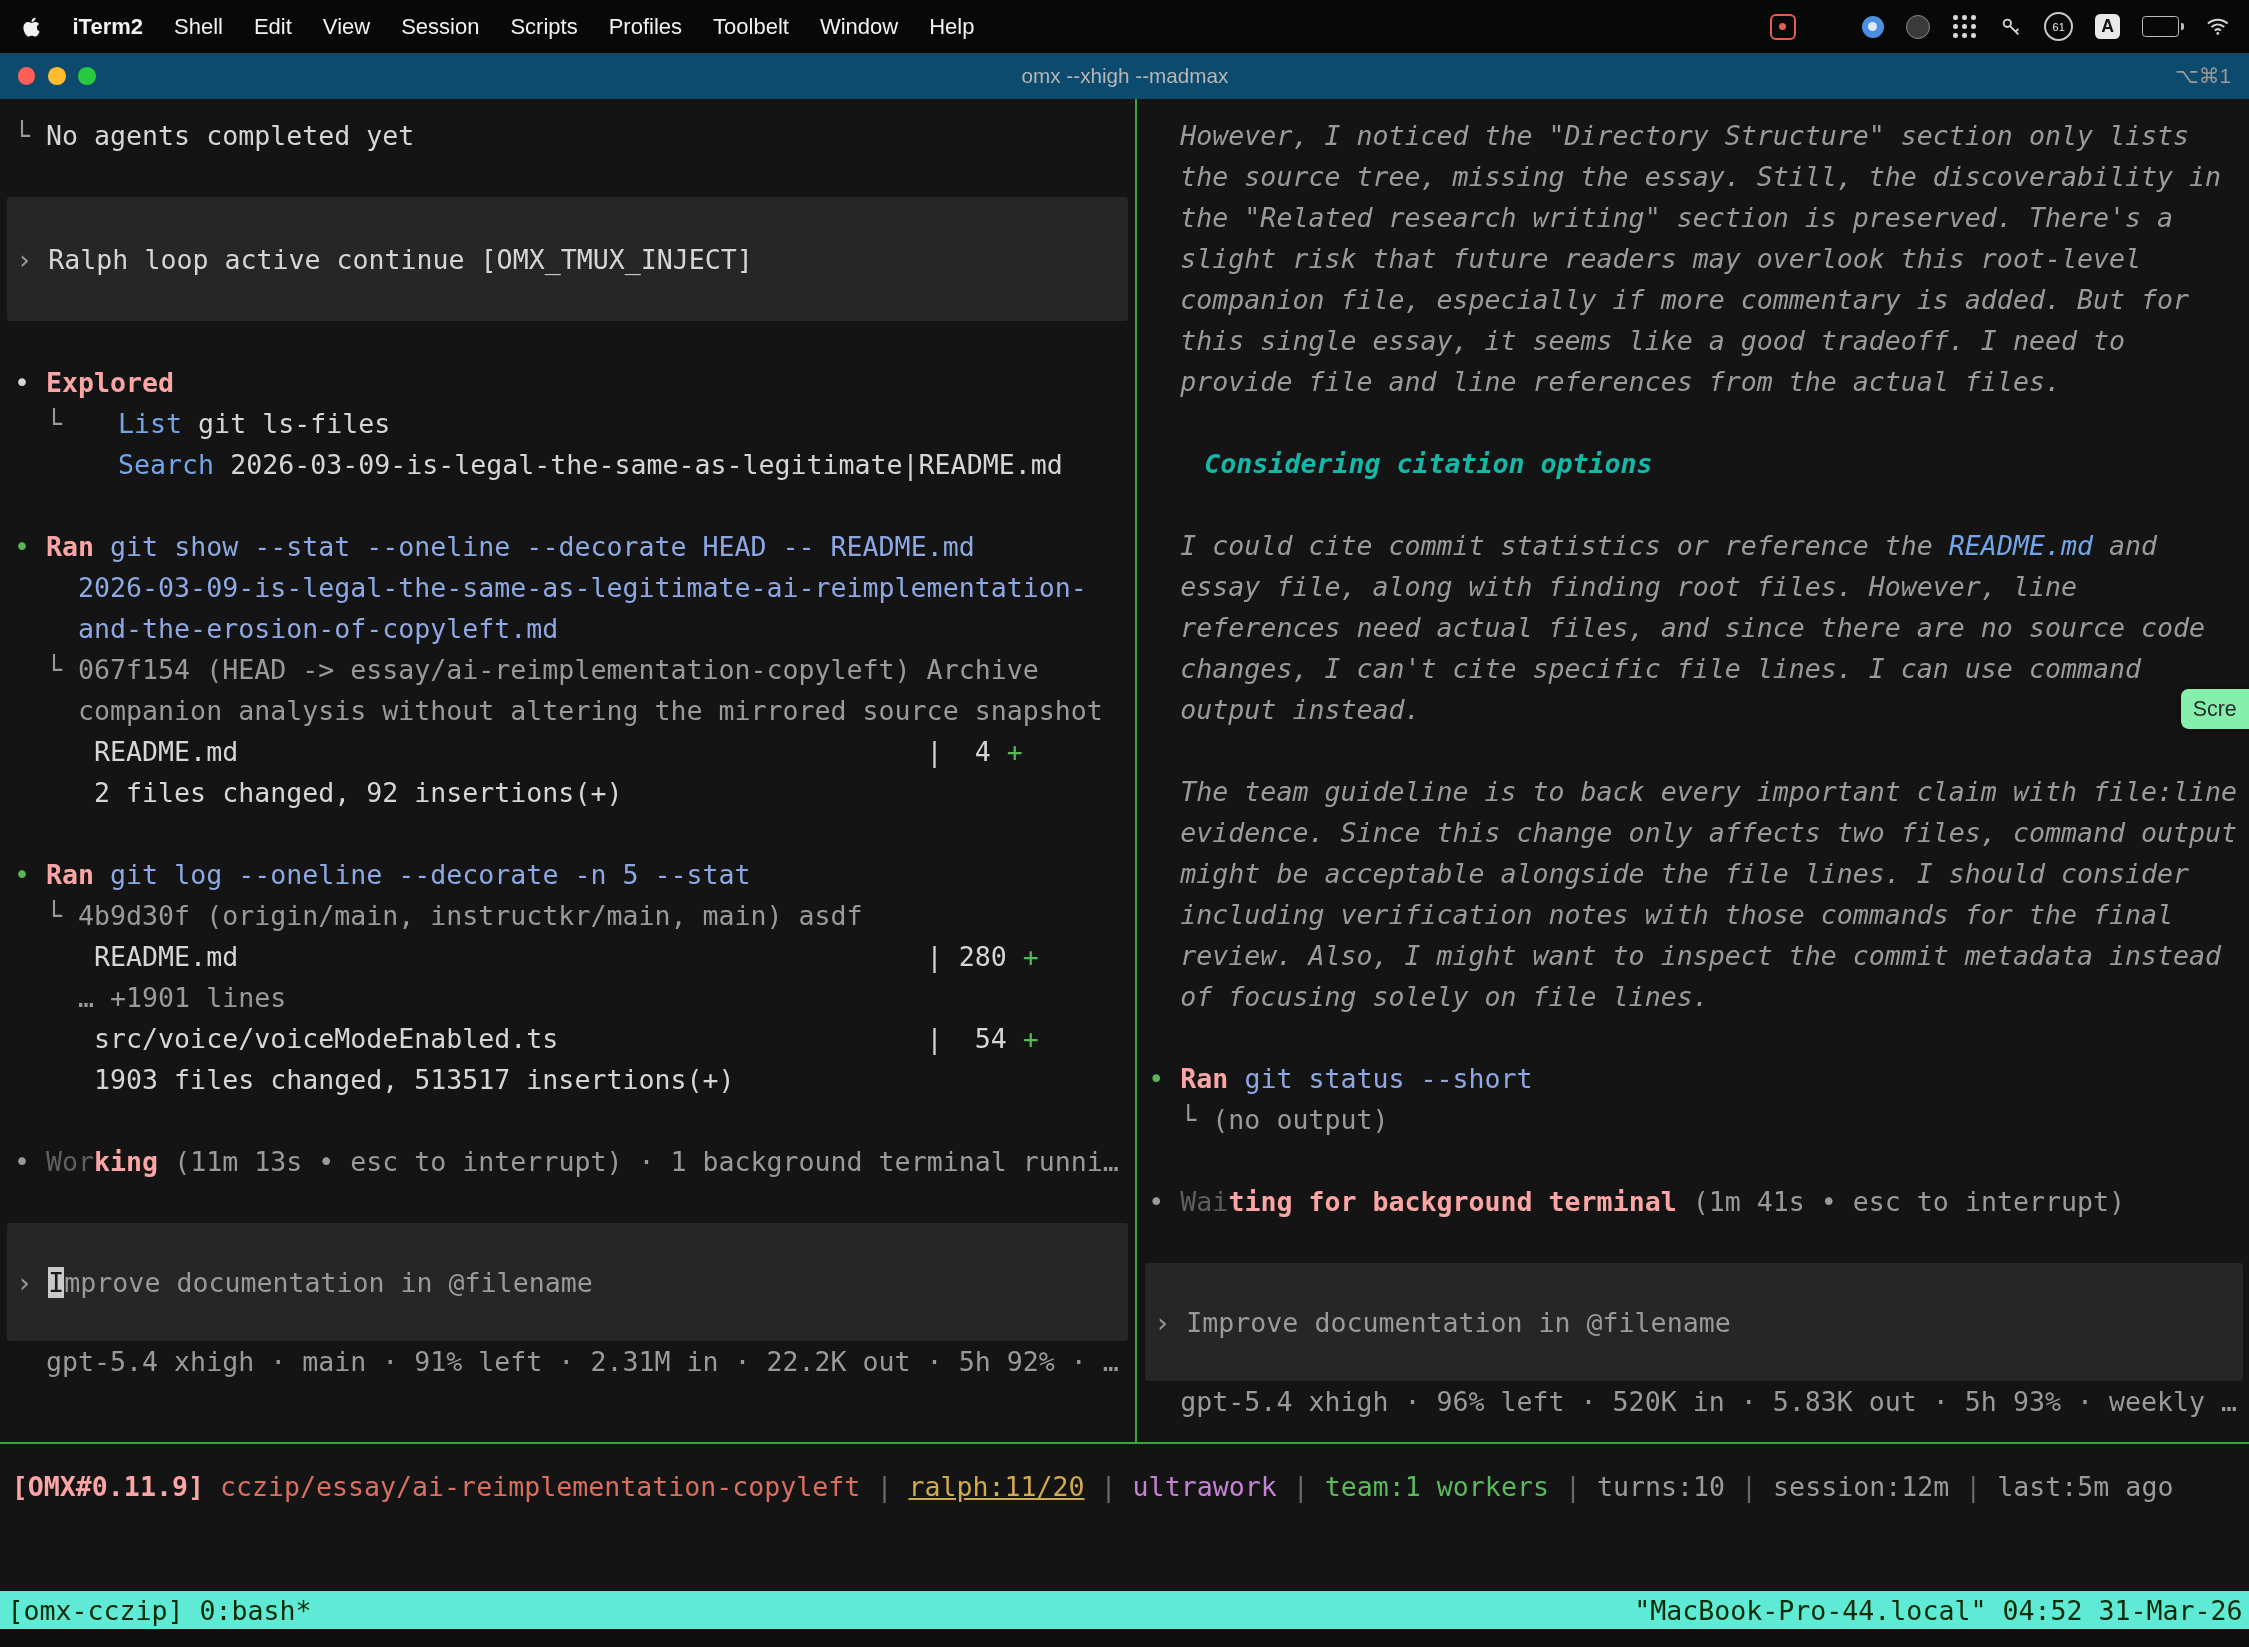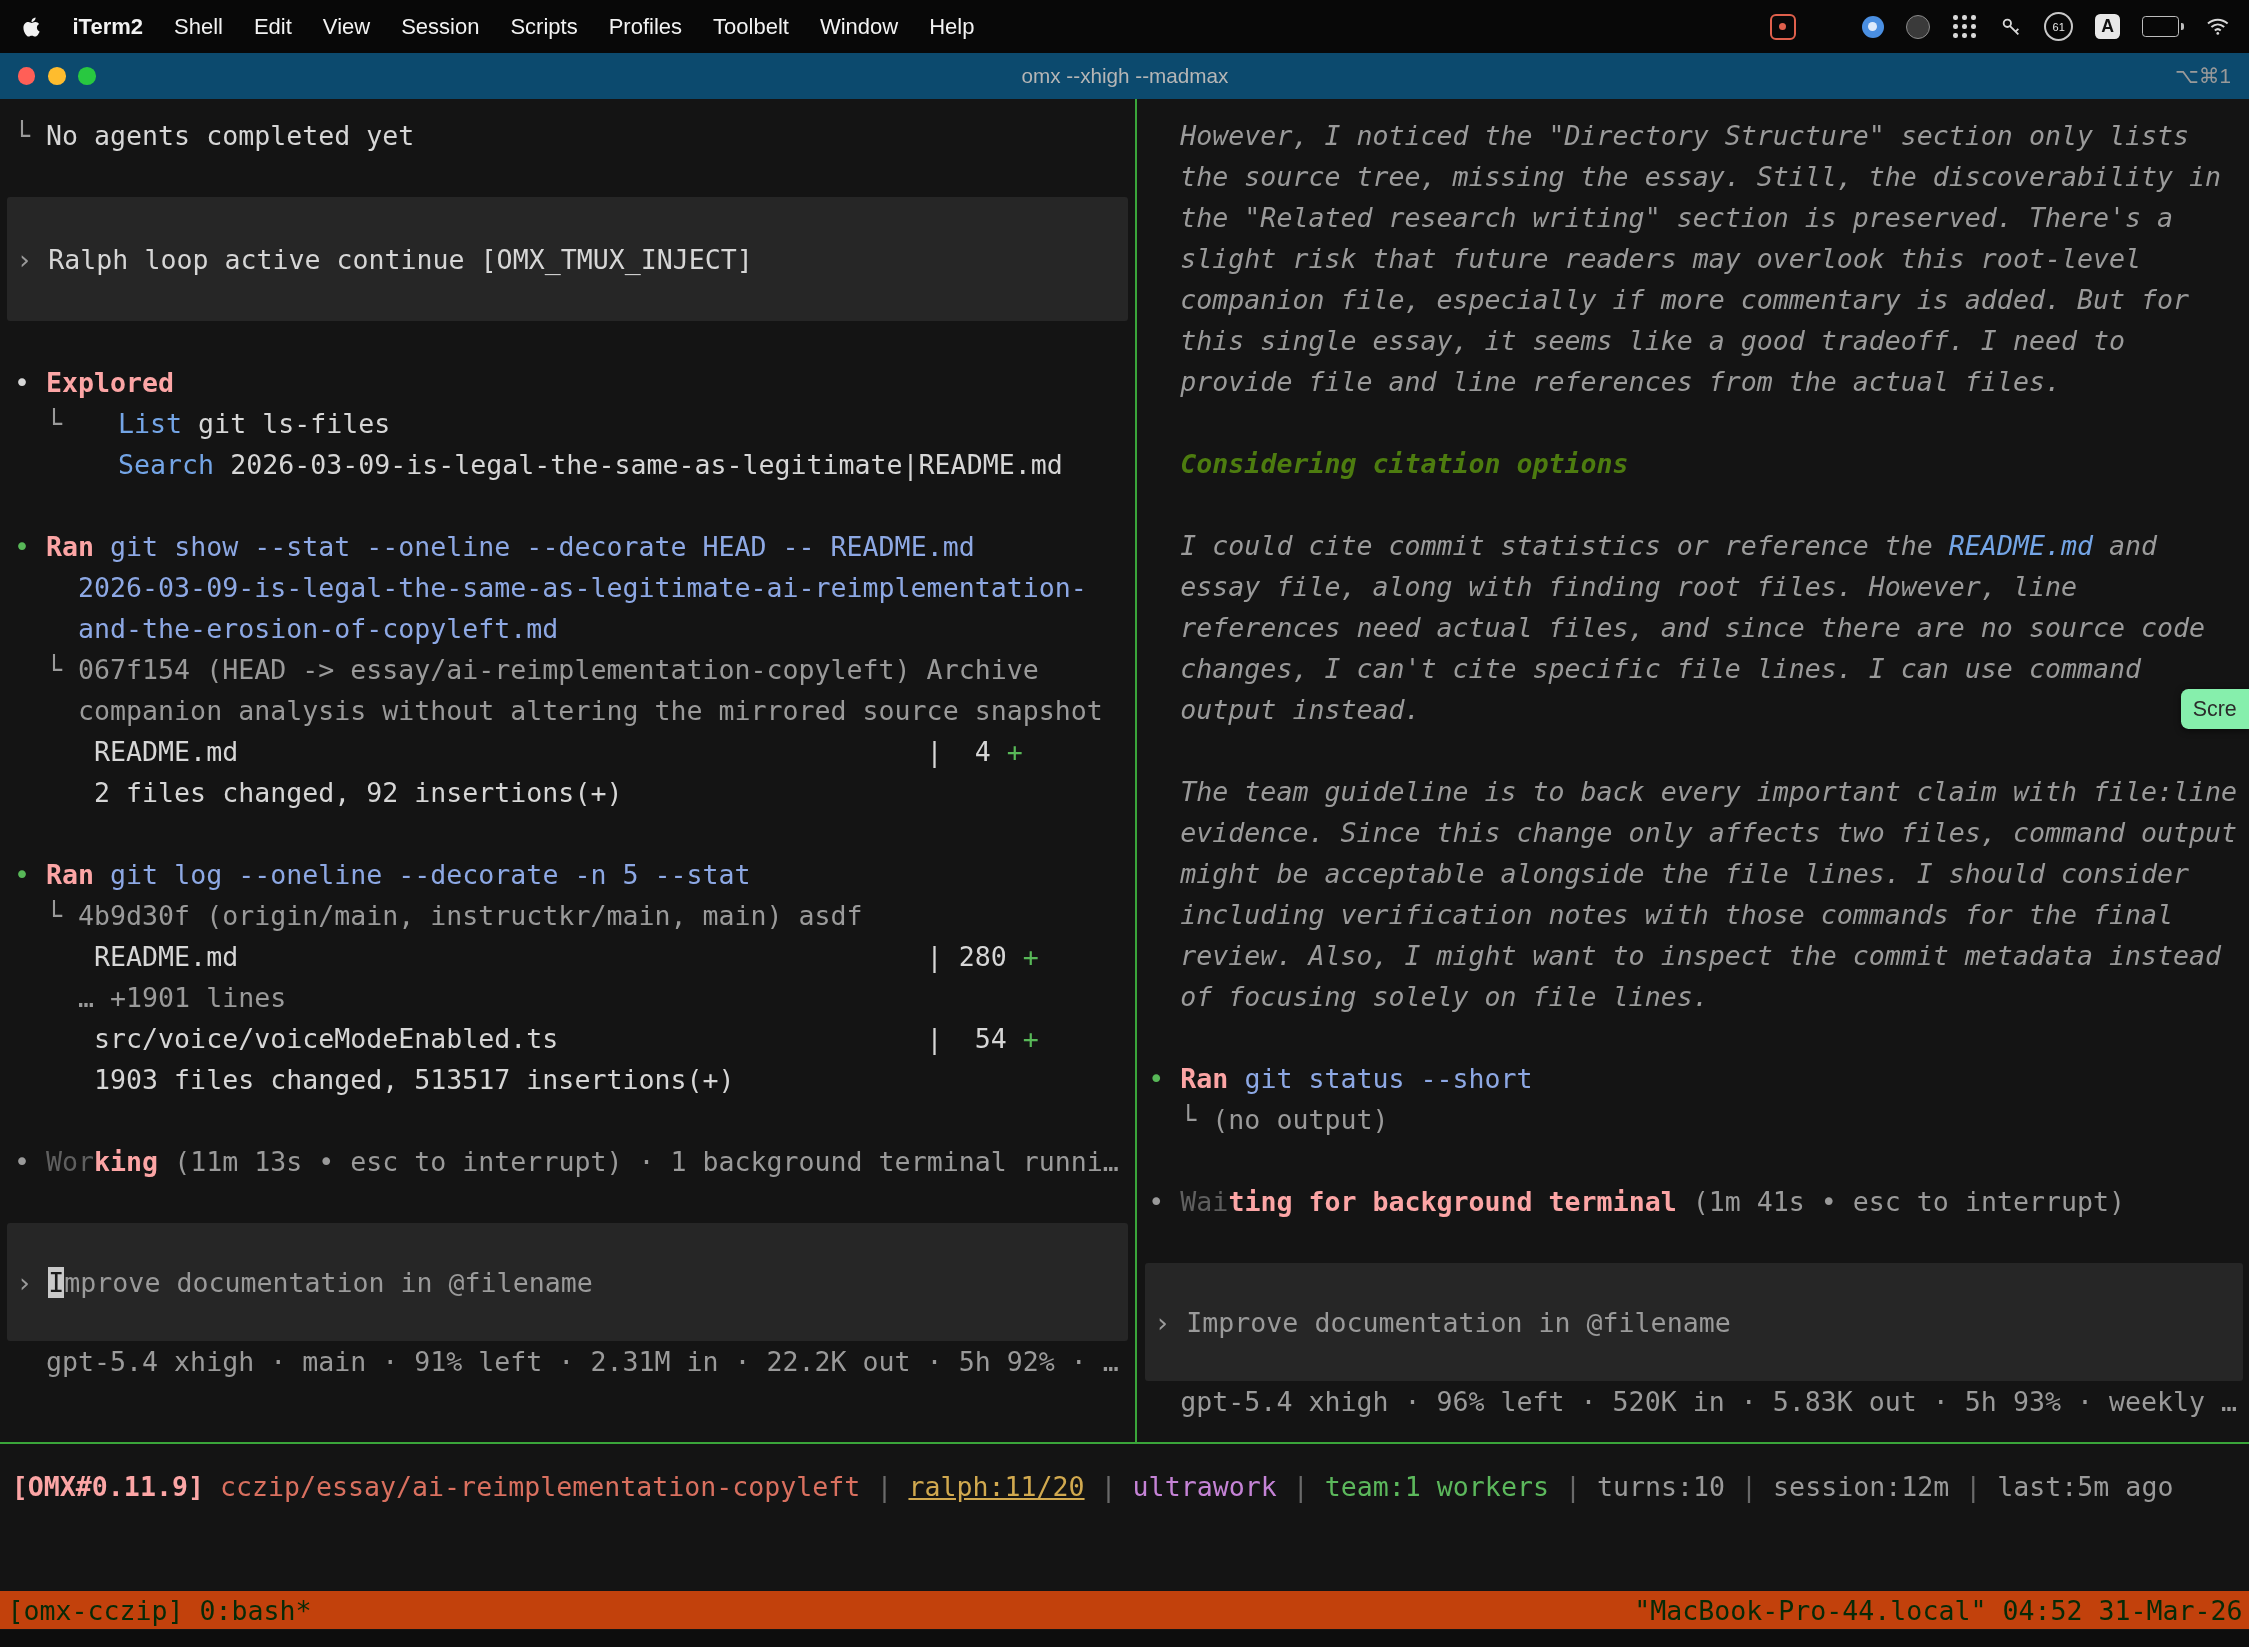--- a/index.html
+++ b/index.html
@@ -58,29 +58,29 @@
   .vdivider{position:absolute;left:1135px;top:0;width:2.2px;height:1343px;background:#3aa53a;}
   .hdivider{position:absolute;top:1442px;left:0;width:100%;height:2.2px;background:#3aa53a;}
 
   
   .s-w{color:#d6d6d6;} .s-d{color:#9a9a9a;} .s-dk{color:#5f5f5f;}
   .s-b{color:#fca5a5;font-weight:700;}
   .s-c{color:#8da8e4;} .s-k{color:#74a5e6;margin-left:40px;}
   .s-g{color:#58b858;}
   .s-l{color:#74a5e6;font-style:italic;}
   .s-i{color:#9a9a9a;font-style:italic;}
-  .s-ib{color:#4d7c0f;font-style:italic;font-weight:700;}
+  .s-ib{color:#14b8a6;font-style:italic;font-weight:700;margin-left:24px;}
   .s-cur{background:#c9c9c9;color:#1a1a1a;}
   .s-red{color:#d9705f;} .s-yel{color:#d1a94f;text-decoration:underline;} .s-mag{color:#c583d6;}
   .s-grn{color:#5cb85c;} .s-sep{color:#6a6a6a;}
 
   
   .bottombar{position:absolute;top:1445px;left:0;width:100%;height:147px;background:#141414;}
   .omx-line{padding:20.7px 0 0 11.8px;font-size:26.6px;line-height:41px;white-space:pre;}
-  .tmuxbar{position:absolute;top:1591px;left:0;width:100%;height:38px;background:#c2410c;
+  .tmuxbar{position:absolute;top:1591px;left:0;width:100%;height:38px;background:#5eead4;
            color:#072a07;font-size:26.6px;display:flex;align-items:center;
            justify-content:space-between;padding:0 7.4px;box-sizing:border-box;white-space:pre;}
   .below-tmux{position:absolute;top:1630px;left:0;width:100%;height:17.7px;background:#0d0d0d;}
 
   
   .scre-tab{position:absolute;top:689px;right:0;height:40px;background:#86efac;color:#2b2b2b;
             border-radius:7.4px 0 0 7.4px;display:flex;align-items:center;padding:0 13.3px 0 11.8px;
             font-family:"Liberation Sans",sans-serif;font-size:21.4px;box-shadow:0 1.5px 5.9px rgba(0,0,0,.5);}
 </style>
 </head>

